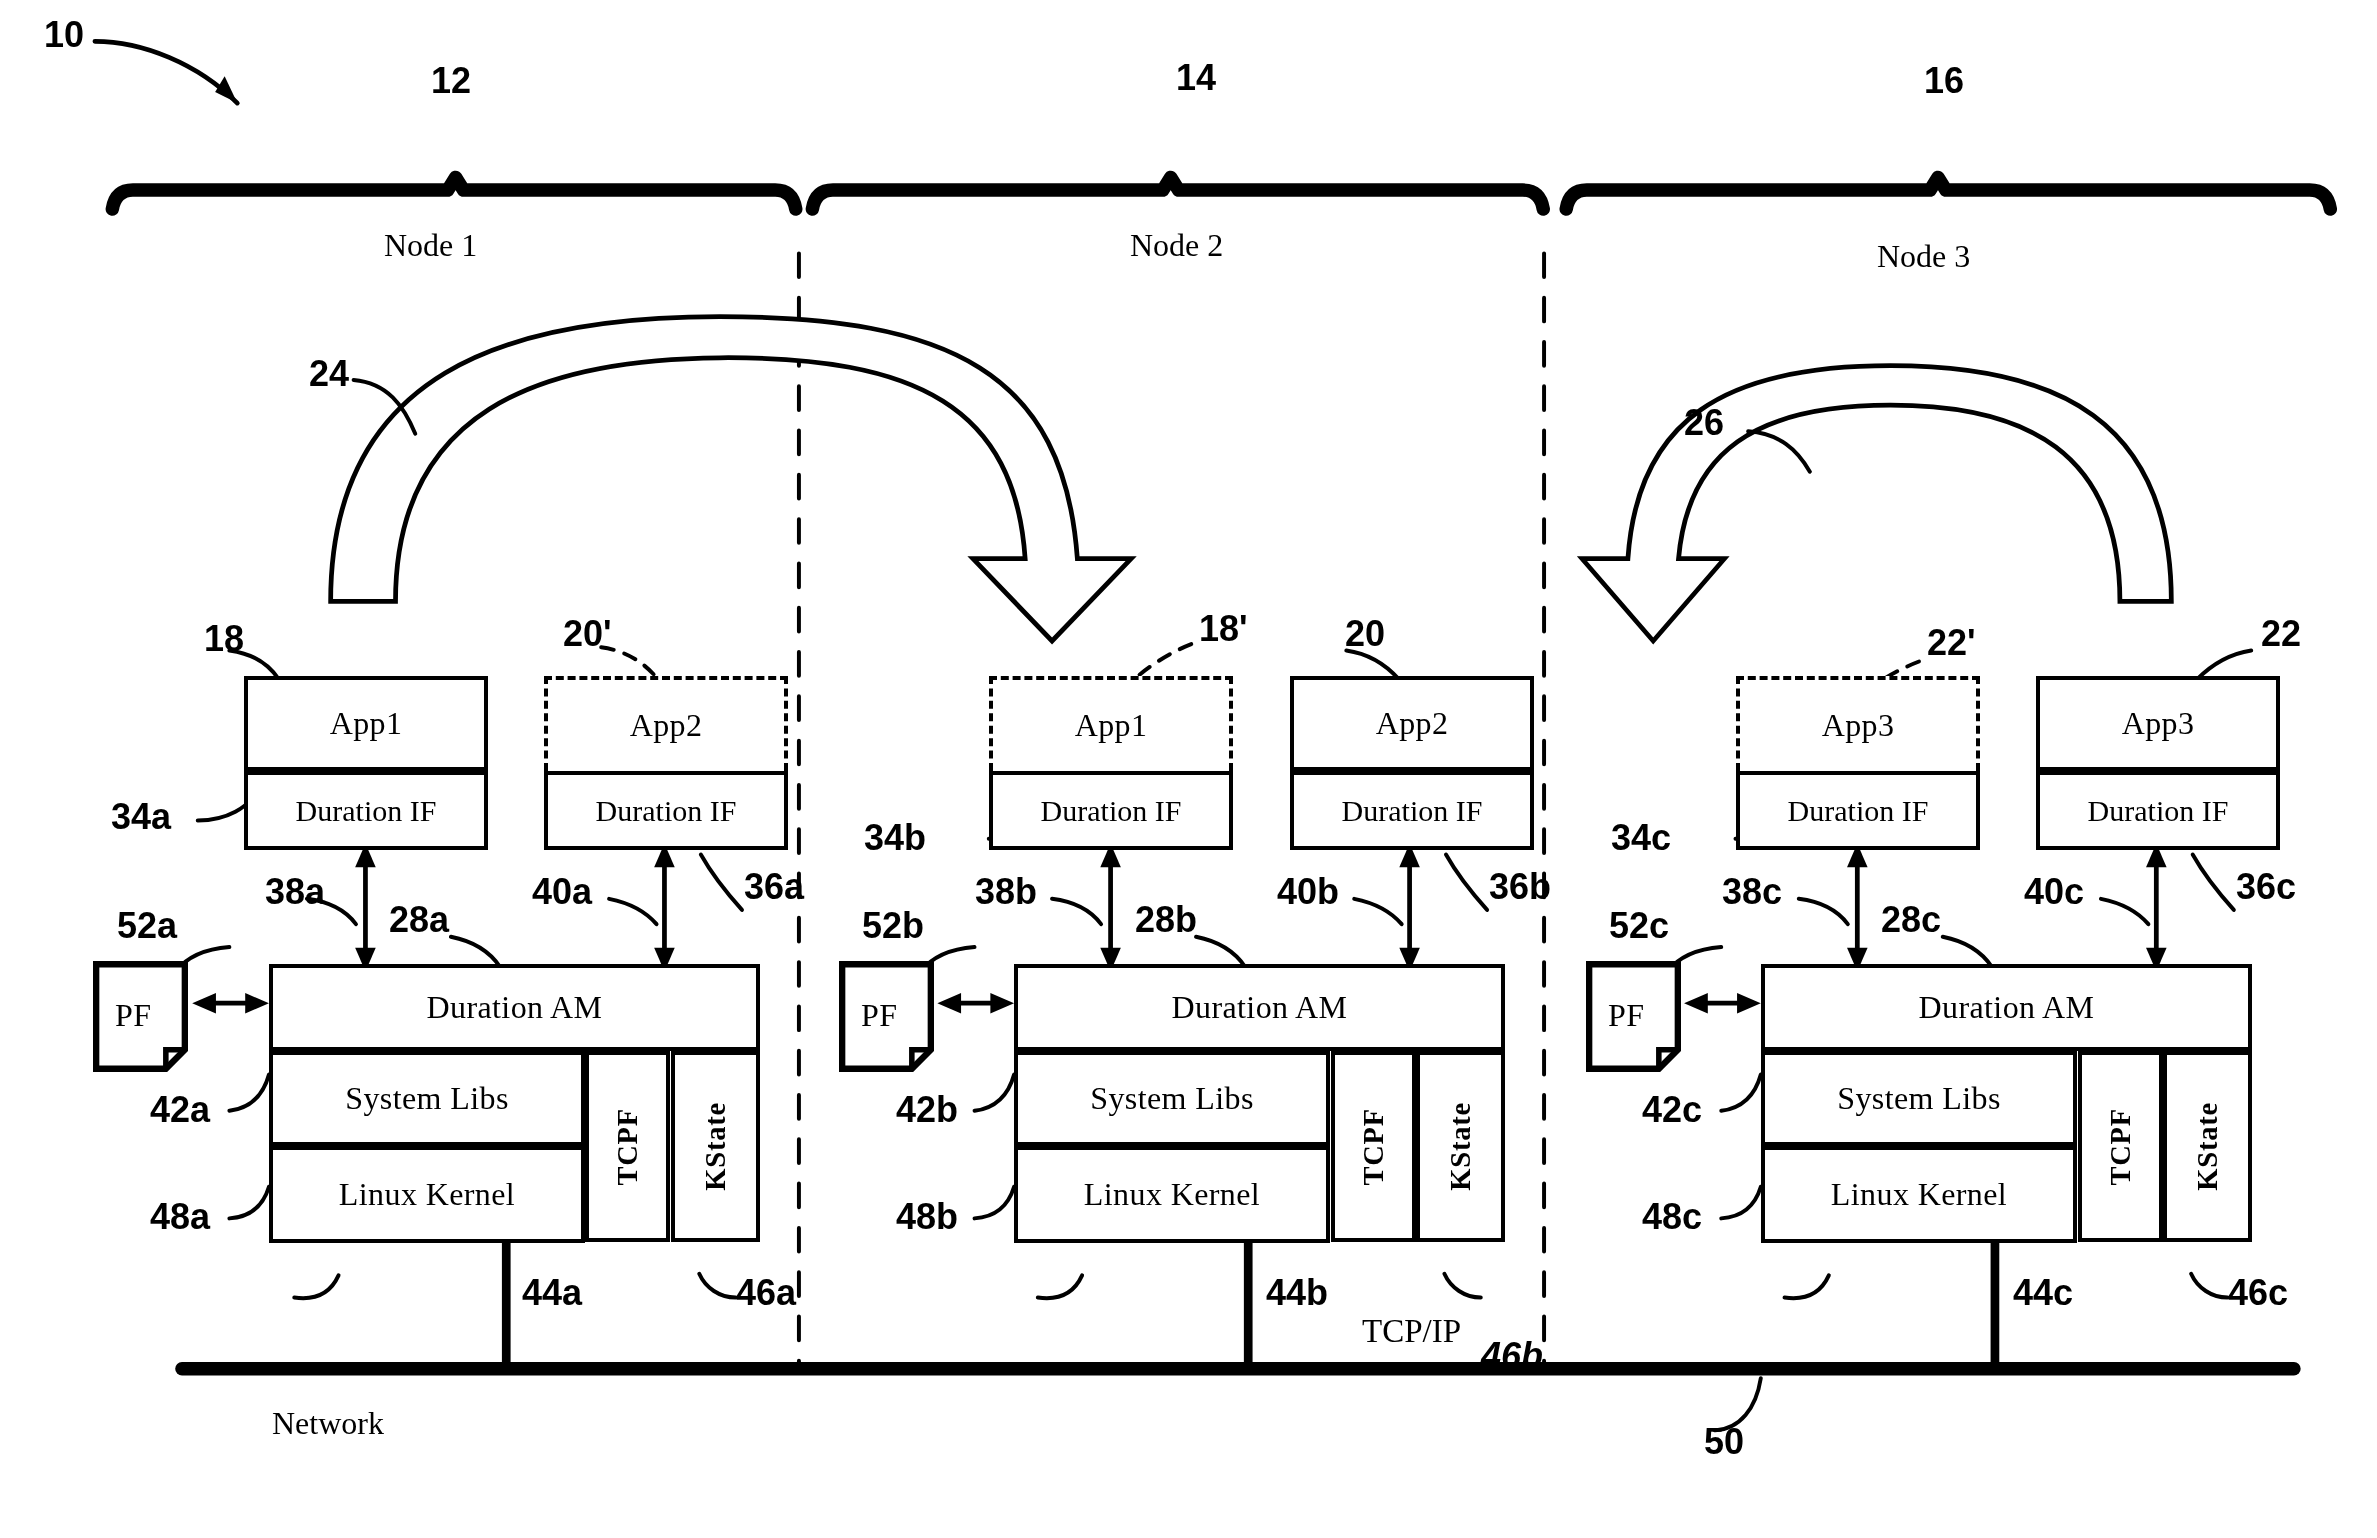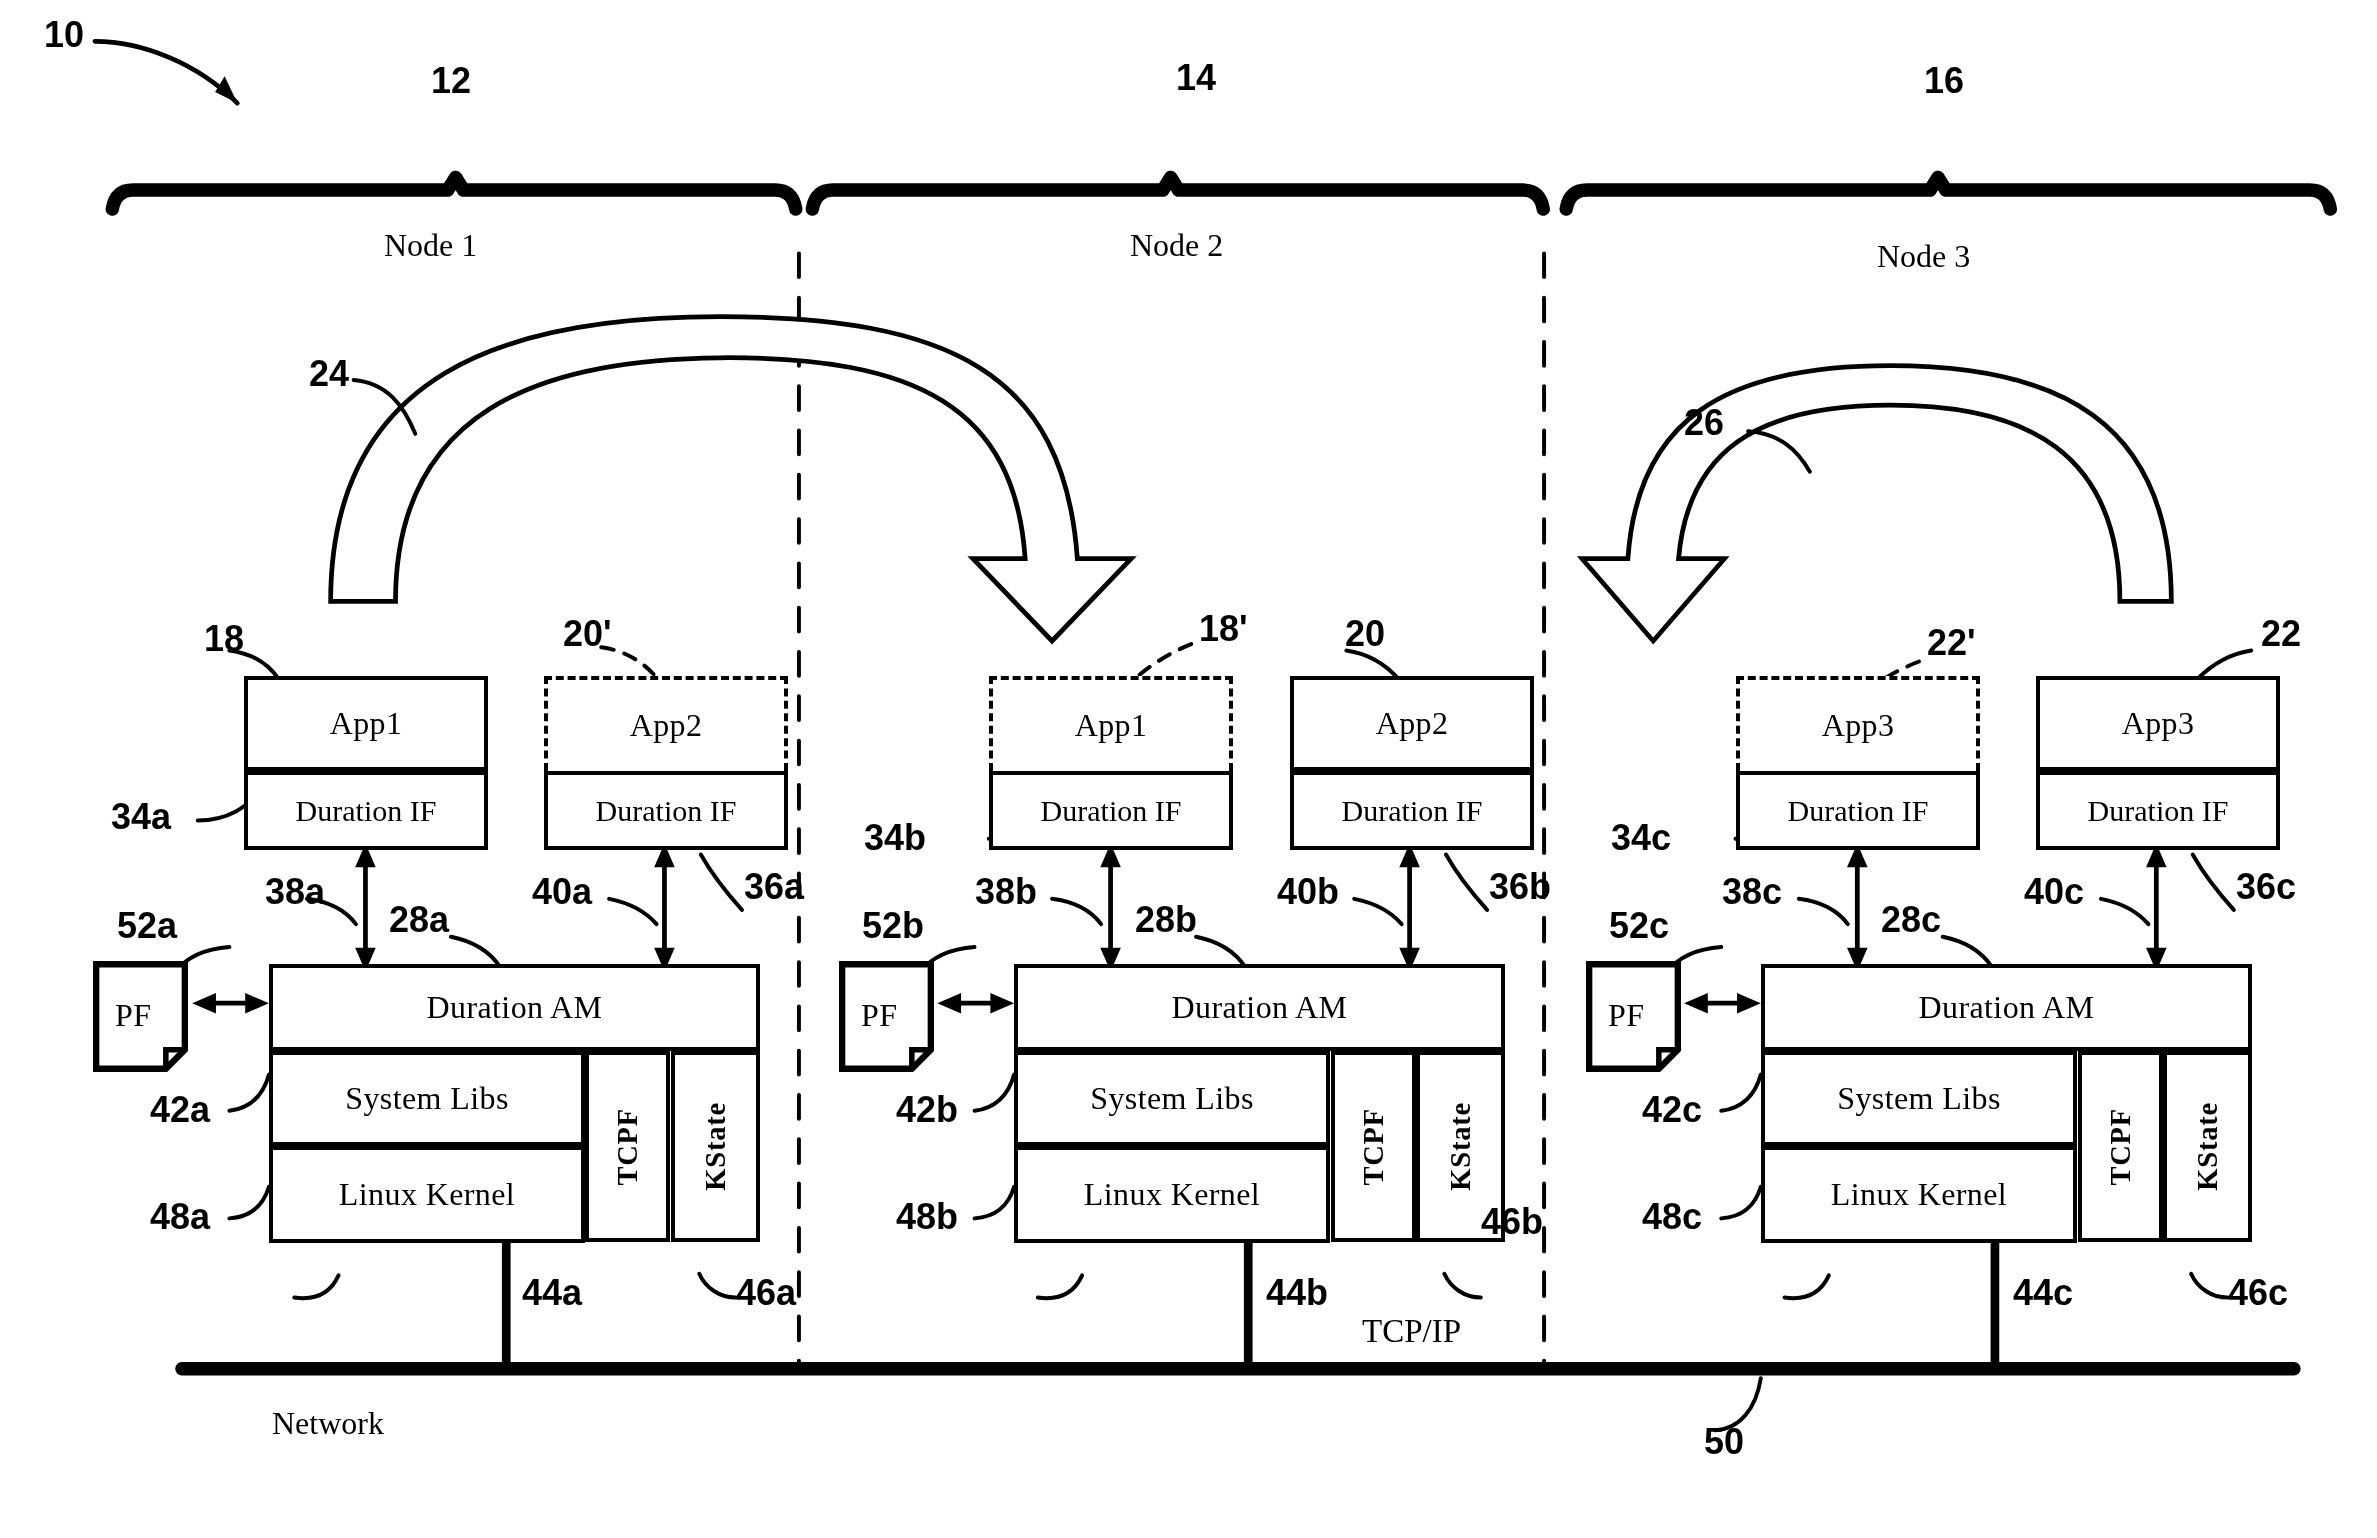--- a/index.html
+++ b/index.html
@@ -251,21 +251,21 @@
   </div>
   <div class="t refnum ref" style="left:896px;top:1199px;">48b</div>
 
   <div class="bx solid" style="left:1331px;top:1051px;width:85px;height:191px;">
     <span class="vert">TCPF</span>
   </div>
   <div class="bx solid" style="left:1416px;top:1051px;width:89px;height:191px;">
     <span class="vert">KState</span>
   </div>
   <div class="t refnum ref" style="left:1266px;top:1275px;">44b</div>
-  <div class="t refnum ref" style="left:1481px;top:1204px;">46b</div>
+  <div class="t refnum ref" style="left:1481px;top:1338px;font-style:italic;">46b</div>
 
   <div class="t bignum ref" style="left:1924px;top:63px;">16</div>
   <div class="t nodeTitle" style="left:1877px;top:212px;margin-top:28px;">Node 3</div>
 
   <div class="bx dash" style="left:1736px;top:676px;width:244px;height:95px;">
     <span class="lbl">App3</span>
   </div>
   <div class="bx solid" style="left:1736px;top:771px;width:244px;height:79px;">
     <span class="lblsm">Duration  IF</span>
   </div>

